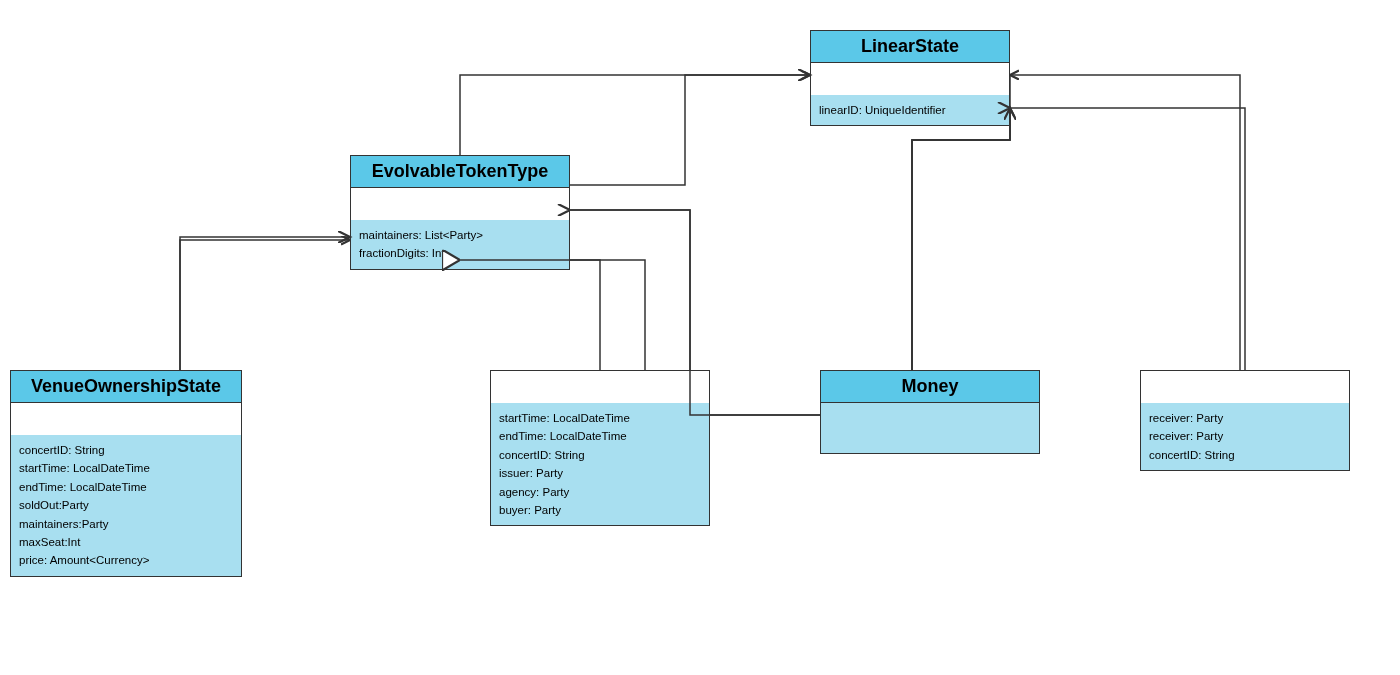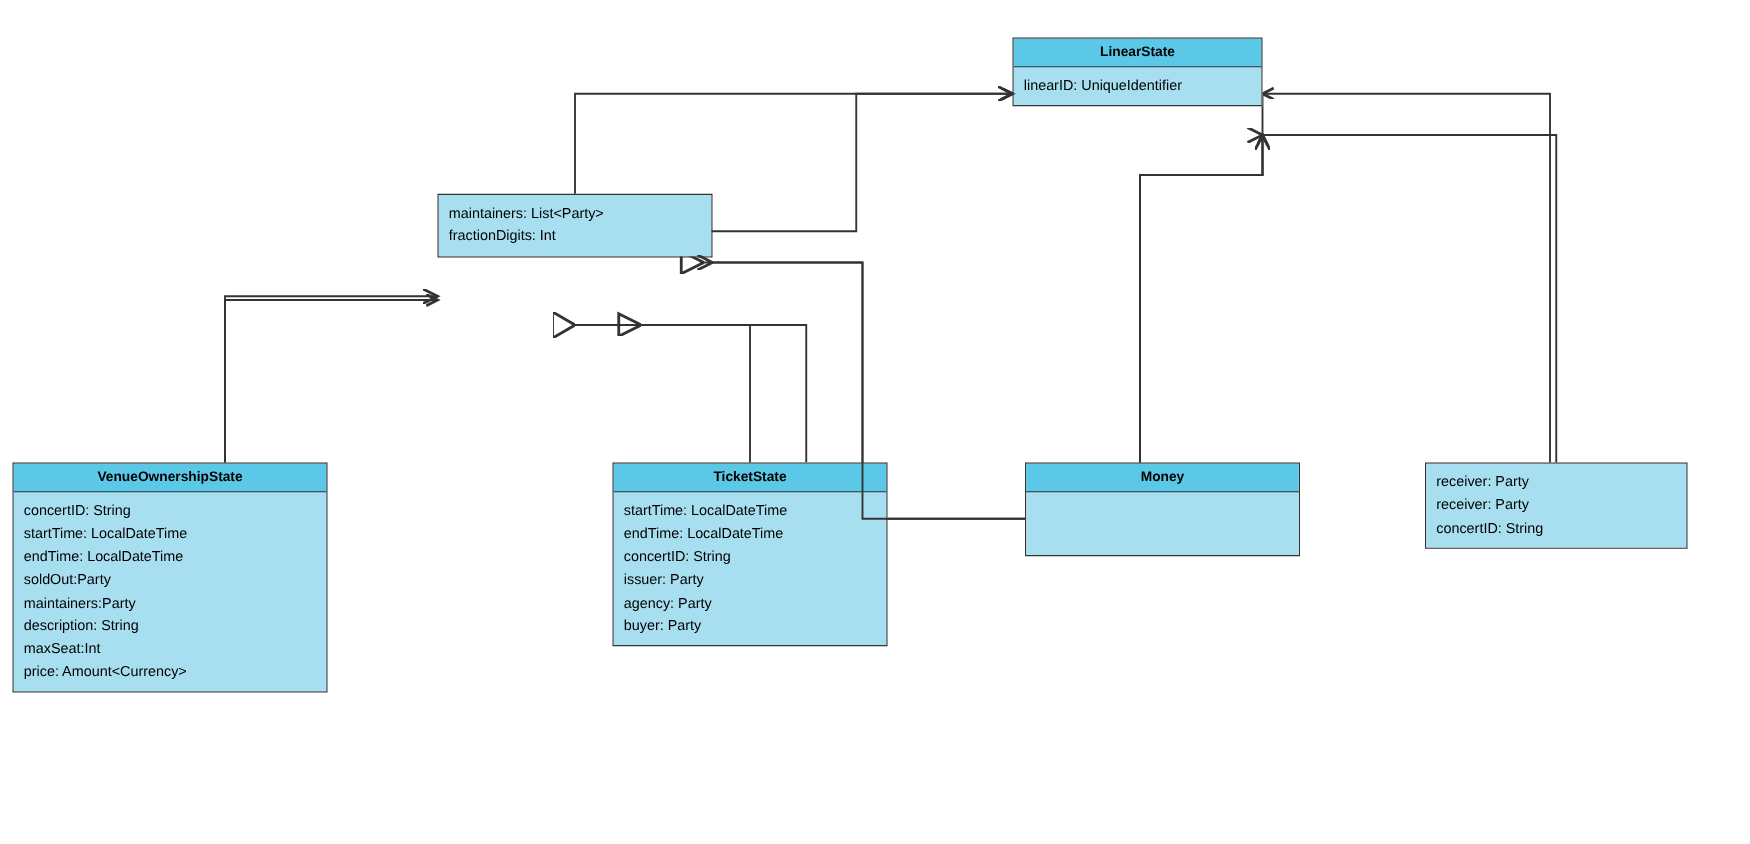--- a/index.html
+++ b/index.html
@@ -25,28 +25,29 @@
       border: 1.5px solid #333;
       background: #fff;
     }
 
     .uml-header {
       background: #5bc8e8;
       border-bottom: 1.5px solid #333;
       text-align: center;
       font-weight: bold;
       padding: 5px 8px;
-      font-size: 11px;
+      font-size: 18px;
     }
 
     .uml-body {
       background: #a8dff0;
       padding: 6px 8px;
       line-height: 1.6;
       font-size: 11.5px;
+      margin-top: 32px;
     }
 
     .uml-body-empty {
       background: #a8dff0;
       padding: 20px 8px;
       min-height: 50px;
     }
 
     svg.connections {
       position: absolute;
@@ -113,46 +114,45 @@
   <div class="uml-box" style="left: 810px; top: 30px; width: 200px;">
     <div class="uml-header">
       <span>LinearState</span>
     </div>
     <div class="uml-body">
       <div>linearID: UniqueIdentifier</div>
     </div>
   </div>
 
   <div class="uml-box" style="left: 350px; top: 155px; width: 220px;">
+    <div class="uml-header">
+      <span>EvolvableTokenType</span>
+    </div>
     <div class="uml-body">
       <div>maintainers: List&lt;Party&gt;</div>
       <div>fractionDigits: Int</div>
     </div>
   </div>
 
-  <div class="uml-box" style="left: 10px; top: 370px; width: 252px;">
+  <div class="uml-box" style="left: 10px; top: 370px; width: 232px;">
     <div class="uml-header">
       <span>VenueOwnershipState</span>
     </div>
     <div class="uml-body">
       <div>concertID: String</div>
       <div>startTime: LocalDateTime</div>
       <div>endTime: LocalDateTime</div>
       <div>soldOut:Party</div>
       <div>maintainers:Party</div>
-      <div>description: String</div>
       <div>maxSeat:Int</div>
       <div>price: Amount&lt;Currency&gt;</div>
     </div>
   </div>
 
   <div class="uml-box" style="left: 490px; top: 370px; width: 220px;">
-    <div class="uml-header">
-      <span>TicketState</span>
-    </div>
     <div class="uml-body">
       <div>startTime: LocalDateTime</div>
       <div>endTime: LocalDateTime</div>
       <div>concertID: String</div>
       <div>issuer: Party</div>
       <div>agency: Party</div>
       <div>buyer: Party</div>
     </div>
   </div>
 

